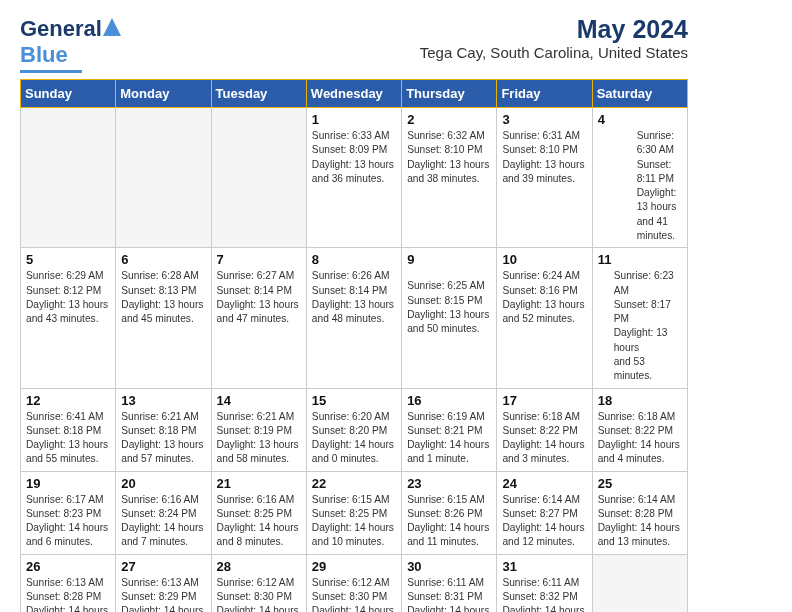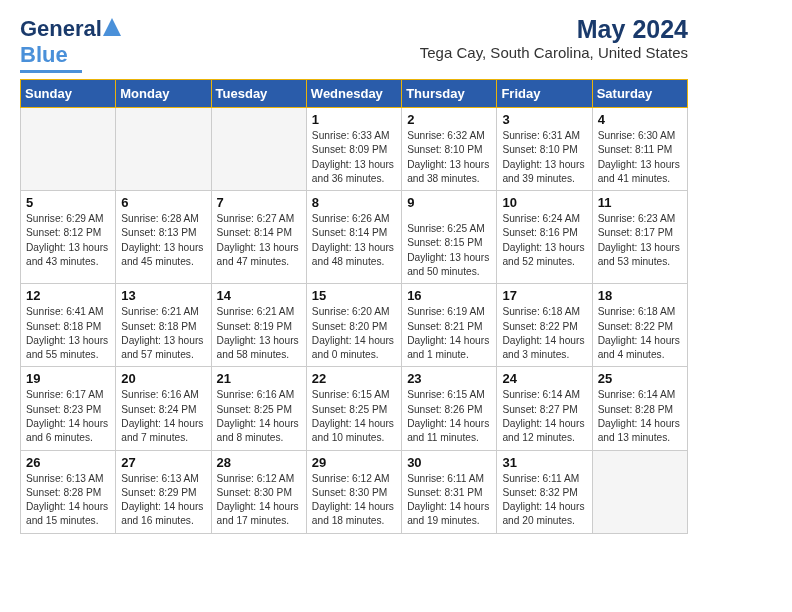--- a/index.html
+++ b/index.html
@@ -134,21 +134,21 @@
           </td>
           <td>
             <span class="day-number">3</span>
             <div class="day-info" style="white-space: pre-line;">Sunrise: 6:31 AM
 Sunset: 8:10 PM
 Daylight: 13 hours
 and 39 minutes.</div>
           </td>
           <td>
             <span class="day-number">4</span>
-            <div class="day-info" style="white-space: pre-line;">Sunrise: 6:30 AM
+            <div class="day-info" style="white-space: pre-line; margin-left: 39px;">Sunrise: 6:30 AM
 Sunset: 8:11 PM
 Daylight: 13 hours
 and 41 minutes.</div>
           </td>
         </tr>
         <tr>
           <td>
             <span class="day-number">5</span>
             <div class="day-info" style="white-space: pre-line;">Sunrise: 6:29 AM
 Sunset: 8:12 PM
@@ -185,21 +185,21 @@
           </td>
           <td>
             <span class="day-number">10</span>
             <div class="day-info" style="white-space: pre-line;">Sunrise: 6:24 AM
 Sunset: 8:16 PM
 Daylight: 13 hours
 and 52 minutes.</div>
           </td>
           <td>
             <span class="day-number">11</span>
-            <div class="day-info" style="white-space: pre-line;">Sunrise: 6:23 AM
+            <div class="day-info" style="white-space: pre-line; margin-left: 16px;">Sunrise: 6:23 AM
 Sunset: 8:17 PM
 Daylight: 13 hours
 and 53 minutes.</div>
           </td>
         </tr>
         <tr>
           <td>
             <span class="day-number">12</span>
             <div class="day-info" style="white-space: pre-line;">Sunrise: 6:41 AM
 Sunset: 8:18 PM

